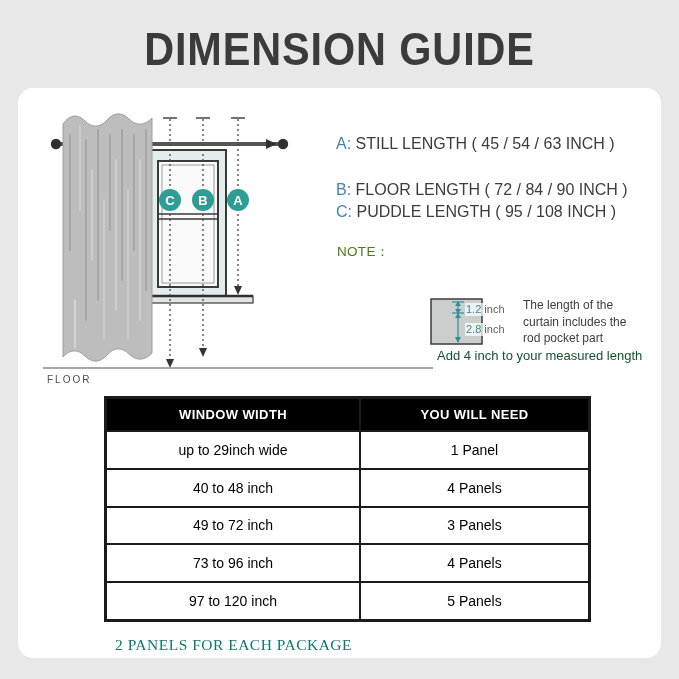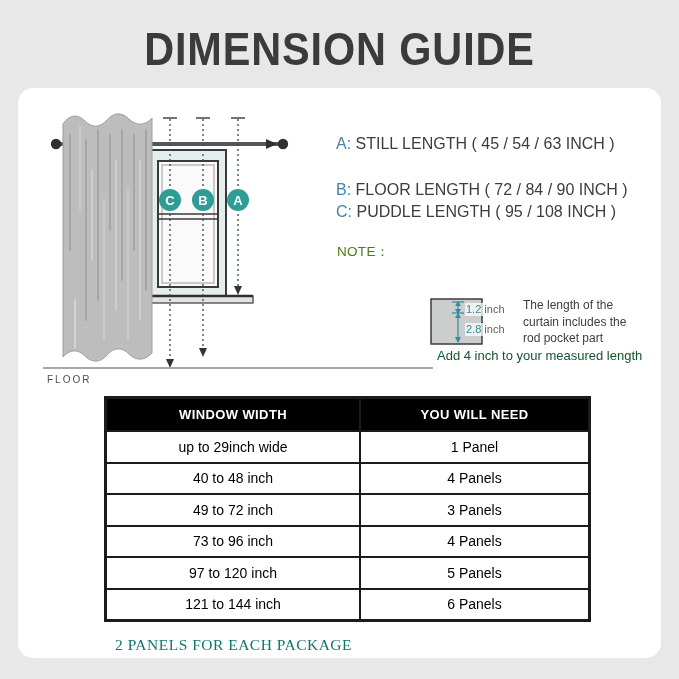--- a/index.html
+++ b/index.html
@@ -190,22 +190,18 @@
           <td>3 Panels</td>
         </tr>
       <tr>
           <td>73 to 96 inch</td>
           <td>4 Panels</td>
         </tr>
       <tr>
           <td>97 to 120 inch</td>
           <td>5 Panels</td>
         </tr>
-      <tr>
-          <td>121 to 144 inch</td>
-          <td>6 Panels</td>
-        </tr>
     </tbody>
   </table>
   <div class="outer-border"></div>
 </div>
 
 <div class="footer-note">2 PANELS FOR EACH PACKAGE</div>
 
 </body></html>

